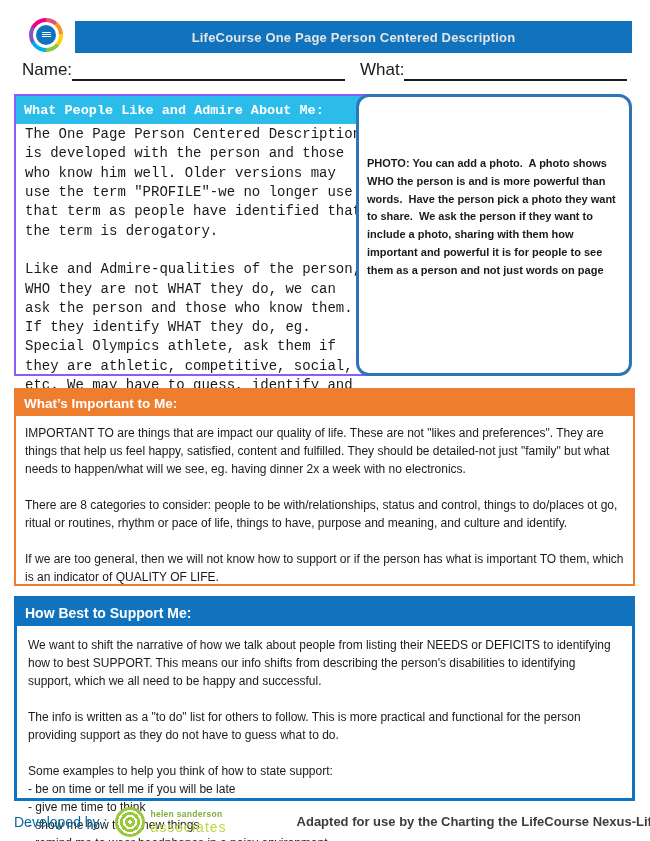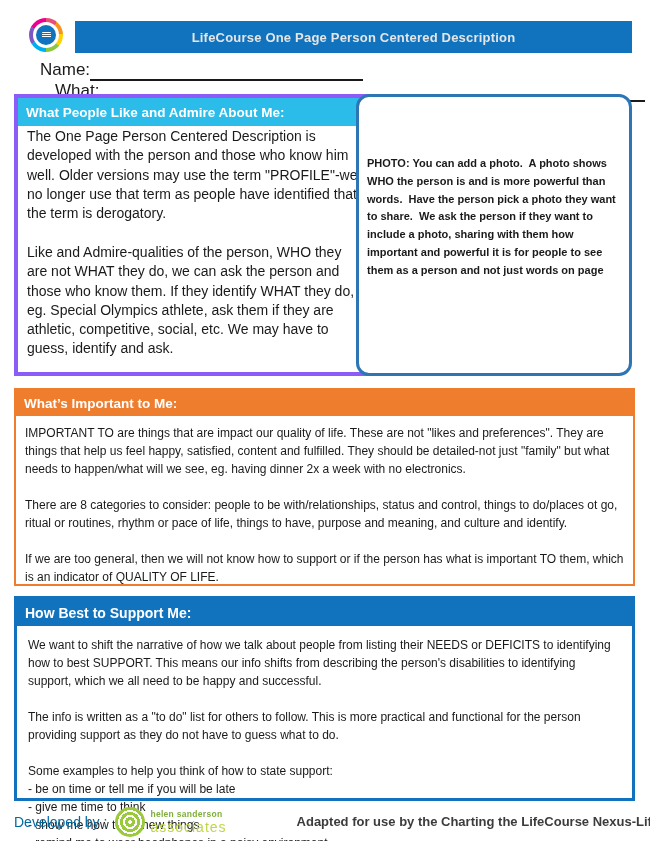--- a/index.html
+++ b/index.html
@@ -13,35 +13,35 @@
         display:flex;align-items:center;justify-content:center;}
   .logo .mid{width:26px;height:26px;border-radius:50%;background:#fff;display:flex;align-items:center;justify-content:center;}
   .logo .core{width:20px;height:20px;border-radius:50%;background:#1173bd;display:flex;align-items:center;justify-content:center;}
   .logo .core i{display:block;width:9px;height:6px;background:
         repeating-linear-gradient(#ffffff 0 1px,#1173bd 1px 2px);border-radius:1px;}
   .title-bar{position:absolute;left:75px;top:21px;width:557px;height:32px;background:#1173bd;
         display:flex;align-items:center;justify-content:center;}
   .title-bar span{color:#e5e5e5;font-weight:bold;font-size:13px;letter-spacing:.2px;}
 
   
-  .name-row{position:absolute;left:40px;top:60px;width:605px;display:flex;font-size:17px;flex-direction:column;}
+  .name-row{position:absolute;left:22px;top:60px;width:605px;display:flex;font-size:17px;}
   .field{display:flex;align-items:flex-end;}
   .field .lbl{white-space:nowrap;padding-bottom:1px;}
   .field .line{border-bottom:2px solid #1a1a1a;height:16px;}
   .f-name{width:323px;}
   .f-name .line{flex:1;}
   .f-date{margin-left:15px;flex:1;}
   .f-date .line{flex:1;}
 
   
   .box{position:absolute;box-sizing:border-box;background:#fff;}
   .box .hdr{color:#fff;font-weight:bold;padding-left:8px;display:flex;align-items:center;}
   .box .body{white-space:pre-wrap;}
 
-  .admire{left:14px;top:94px;width:360px;height:282px;border:4px solid #8b5cf6;}
+  .admire{left:14px;top:94px;width:360px;height:282px;border:2px solid #8b5cf6;font-family:Liberation Mono, monospace;}
   .admire .hdr{background:#2bbcea;height:28px;font-size:13.5px;}
   .admire .body{padding:1px 8px 0 9px;font-size:14px;line-height:1.38;}
 
   .photo{left:356px;top:94px;width:276px;height:282px;border:3px solid #2e75b6;border-radius:13px;}
   .photo .body{padding:58px 4px 0 8px;font-weight:bold;font-size:11px;line-height:1.62;}
 
   .important{left:14px;top:388px;width:621px;height:198px;border:2px solid #ee7d2e;}
   .important .hdr{background:#ee7d2e;height:26px;font-size:13.5px;}
   .important .body{padding:8px 8px 0 9px;font-size:12px;line-height:1.5;}
 

